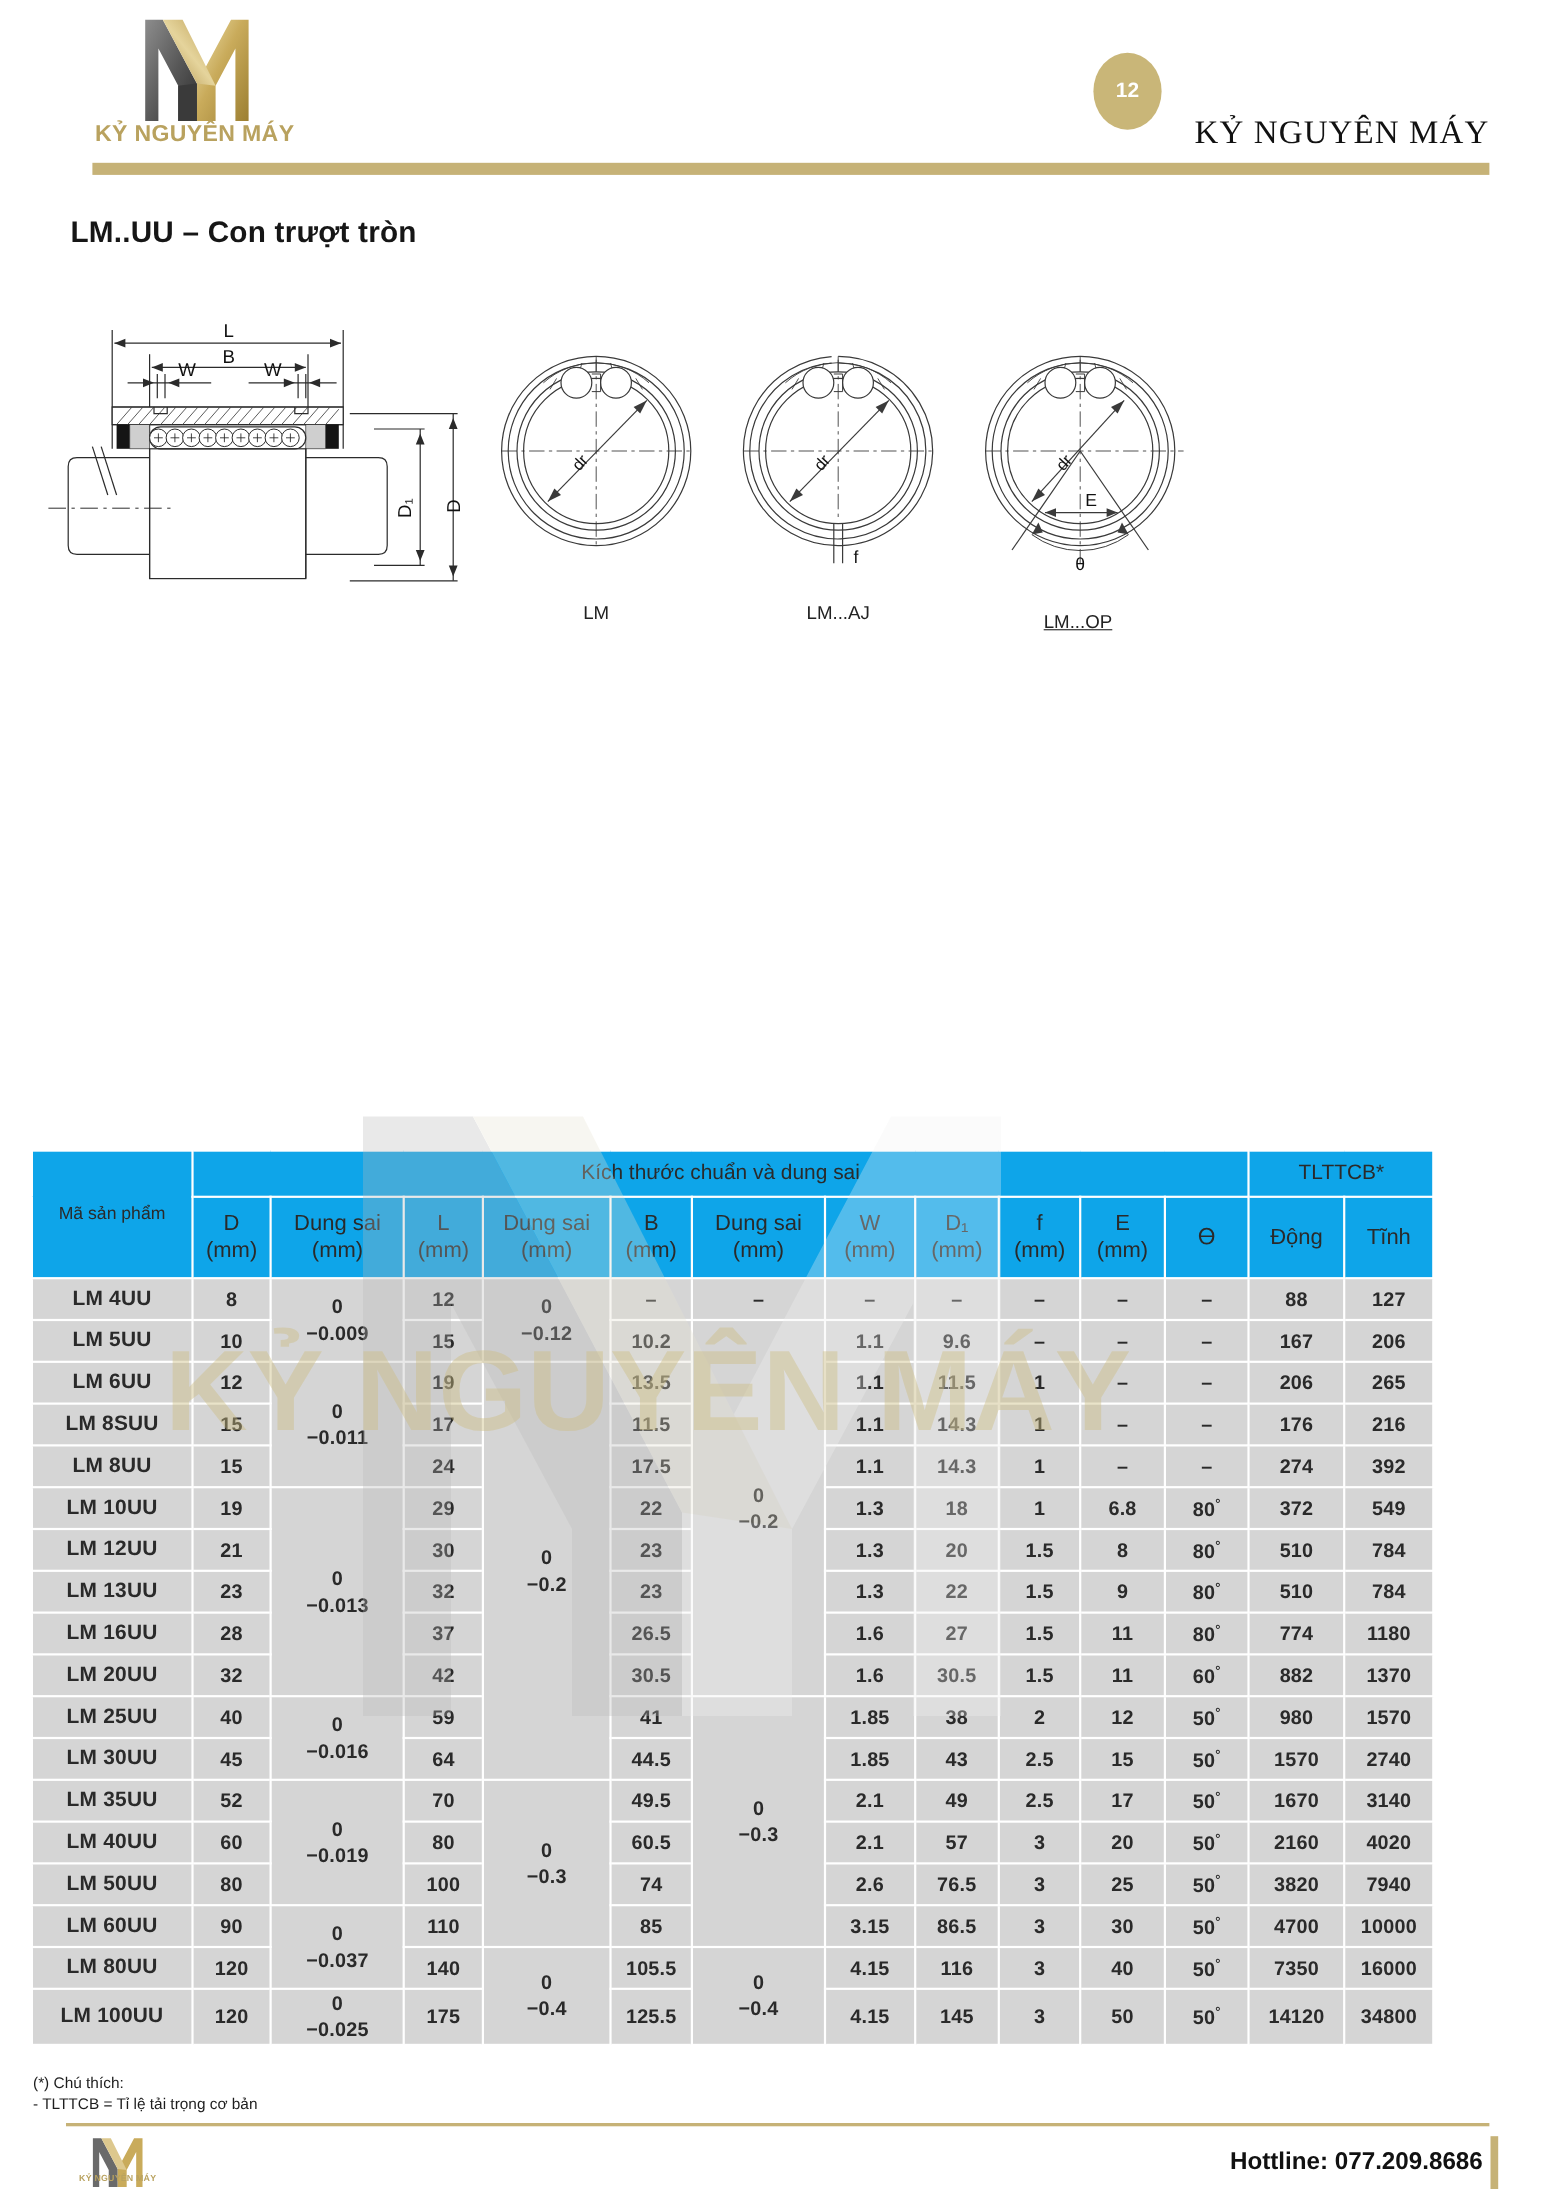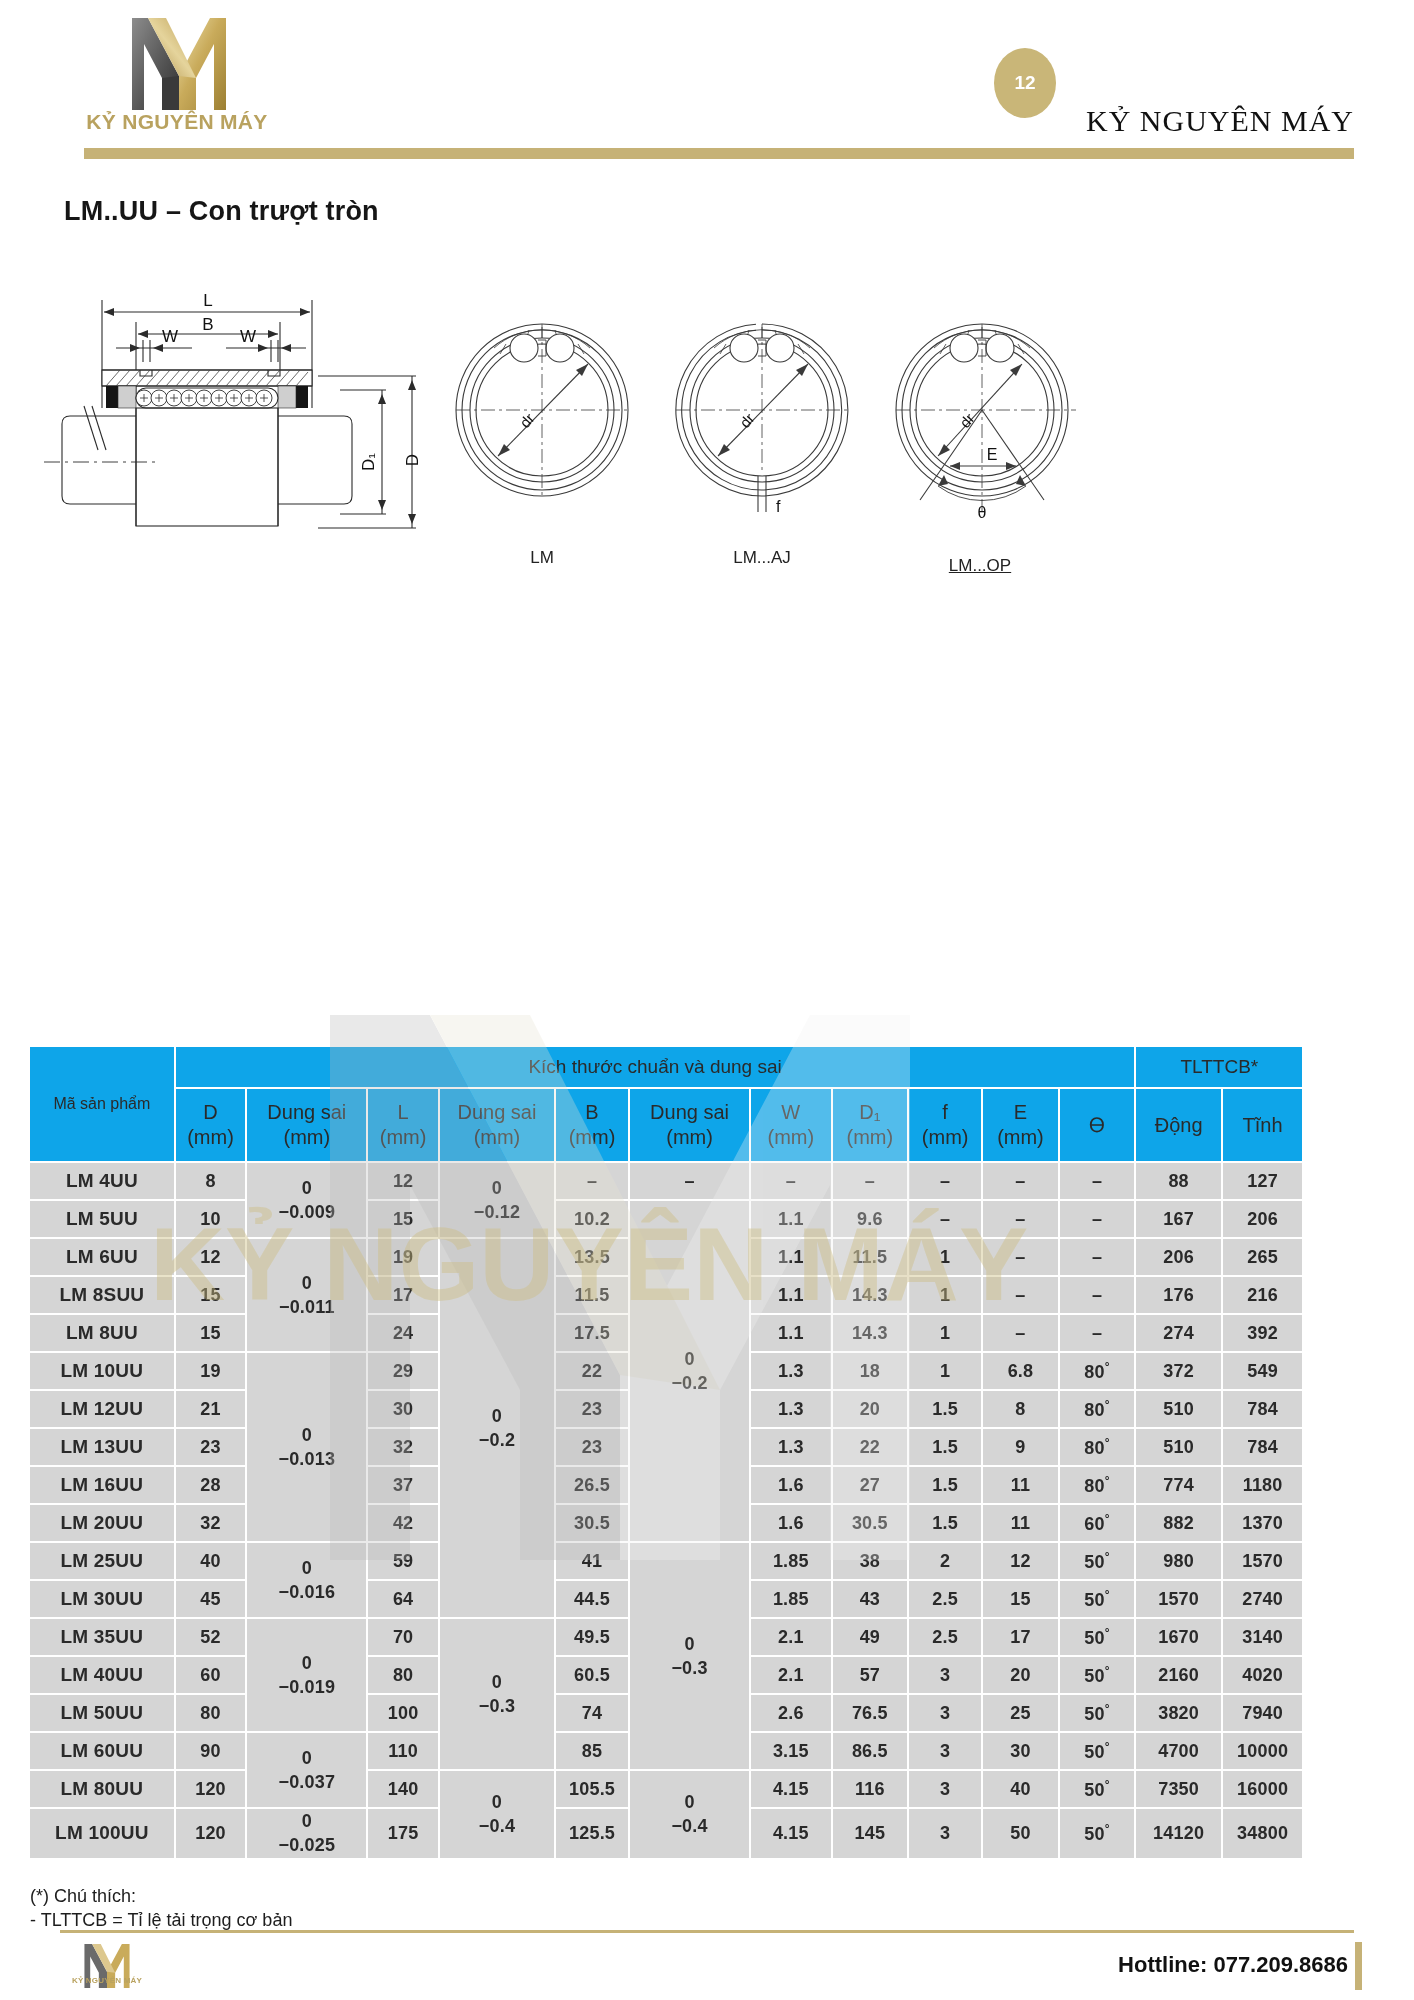--- a/index.html
+++ b/index.html
@@ -74,21 +74,21 @@
   .deg { font-size:12px; vertical-align:super; }
 
   
   .watermark {
     position:absolute; left:0; top:0; width:1414px; height:2000px;
     pointer-events:none; z-index:5;
   }
 
   .note {
     position:absolute; left:30px; top:1884px;
-    font-size:18px; color:#1d1d1d; line-height:1.35;
+    font-size:14px; color:#1d1d1d; line-height:1.35;
   }
 
   
   .footer { position:absolute; left:0; top:1930px; width:1414px; height:70px; }
   .footer-rule { position:absolute; left:60px; top:0px; width:1294px; height:3px; background:#c6b277; }
   .f-logo { position:absolute; left:62px; top:12px; width:90px; height:48px; }
   .f-logo-text {
     position:absolute; left:55px; top:46px; width:104px; text-align:center;
     font-size:8px; font-weight:bold; color:#b9a25f; letter-spacing:0.2px;
   }

